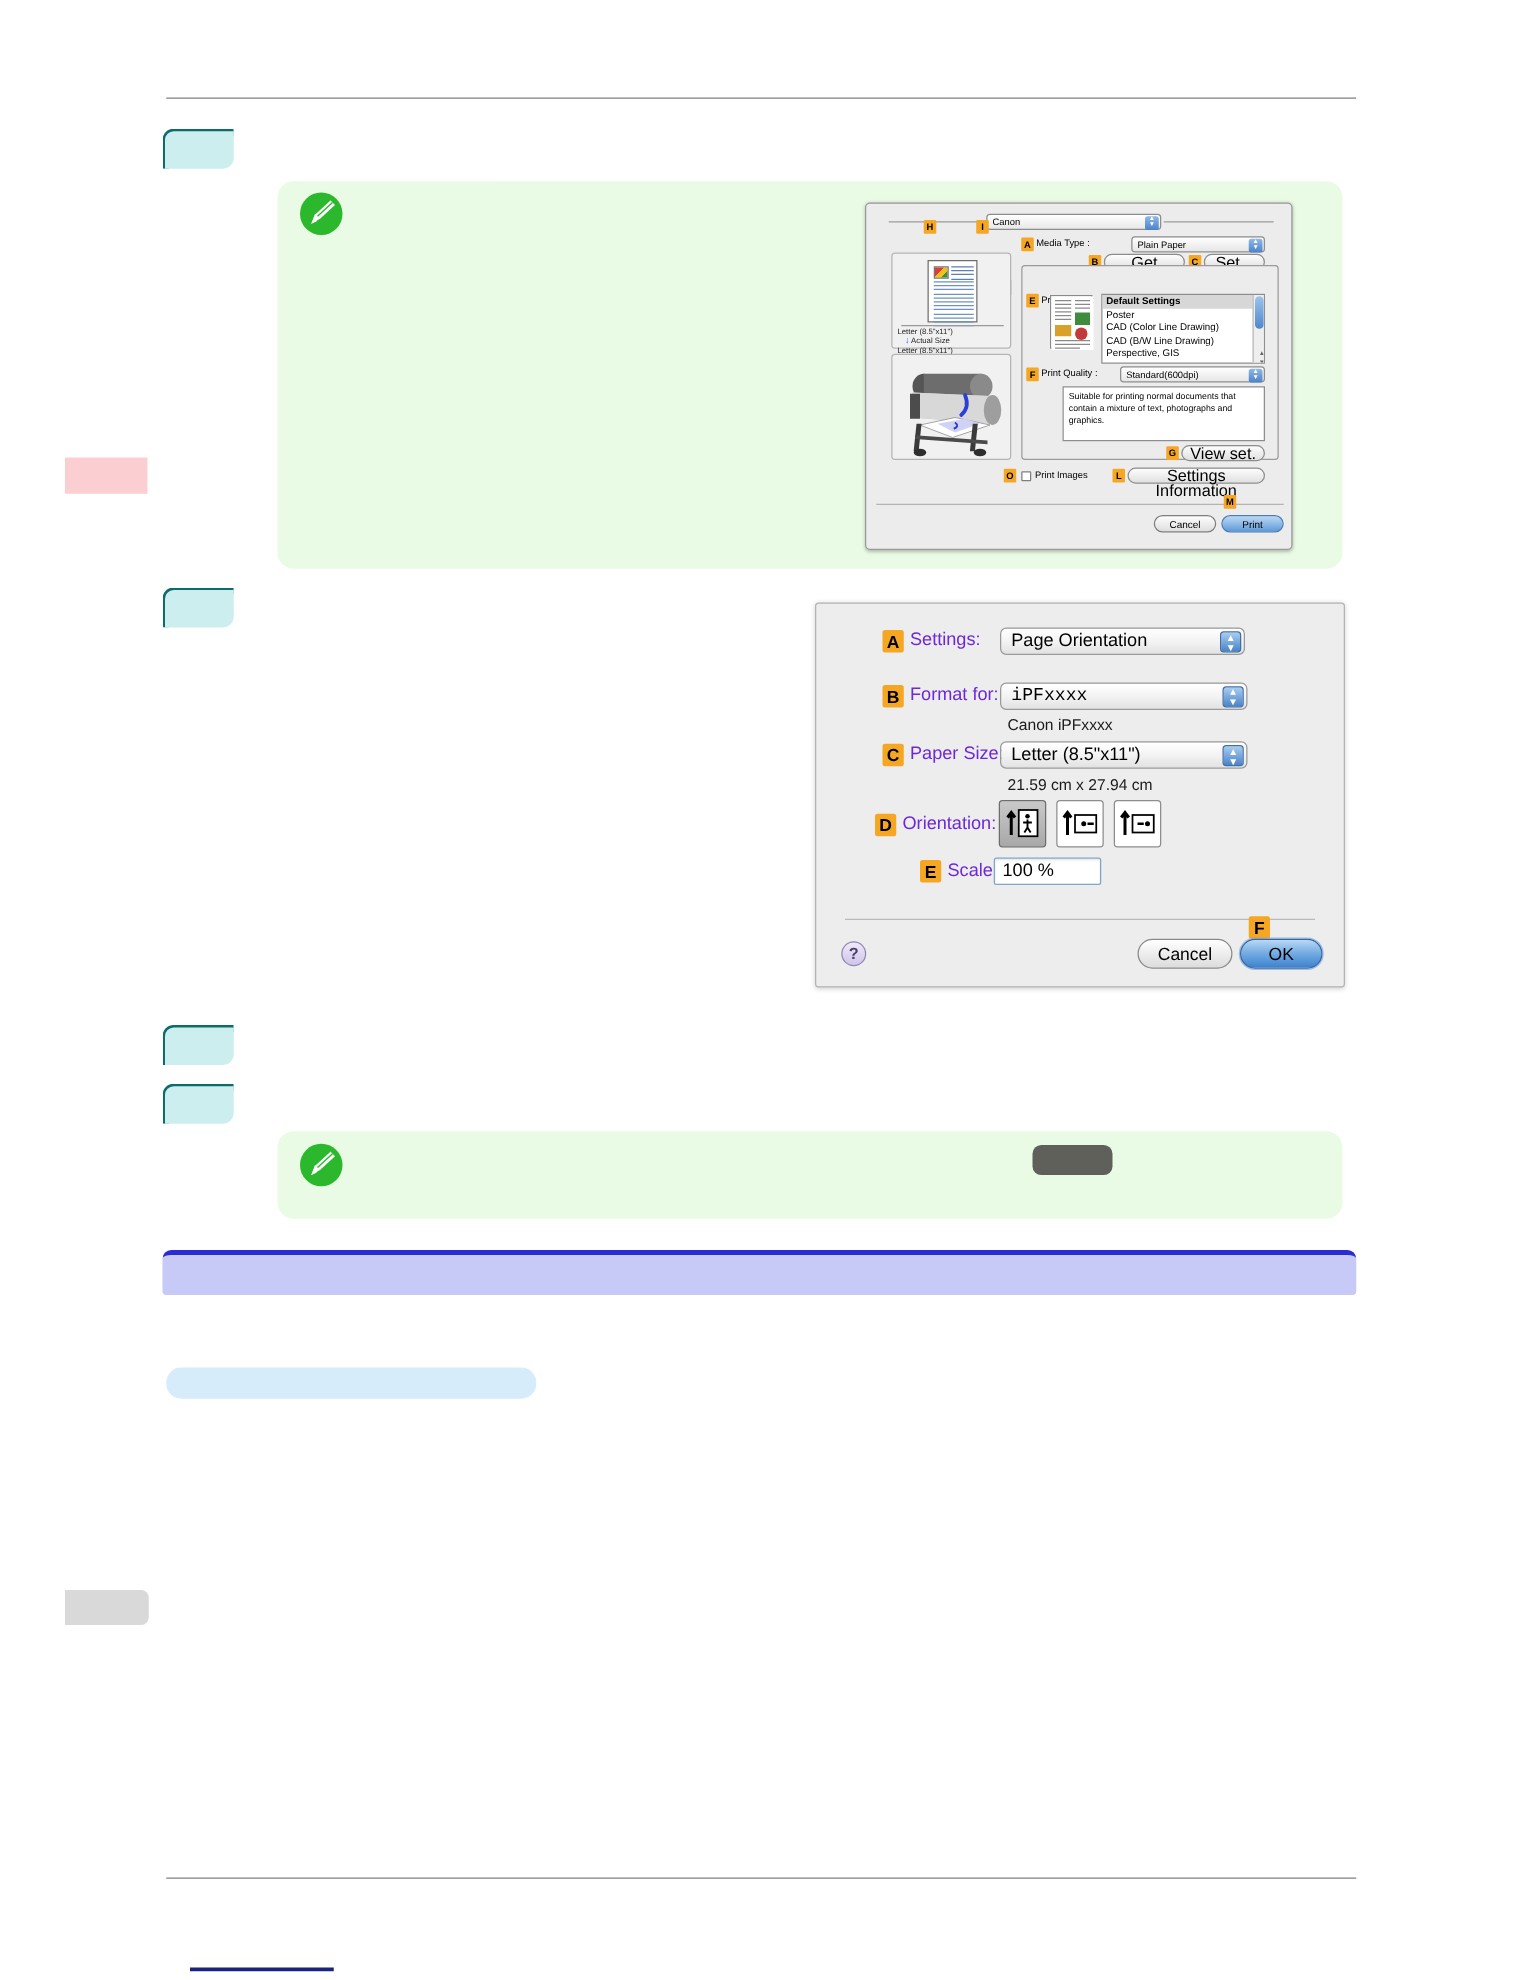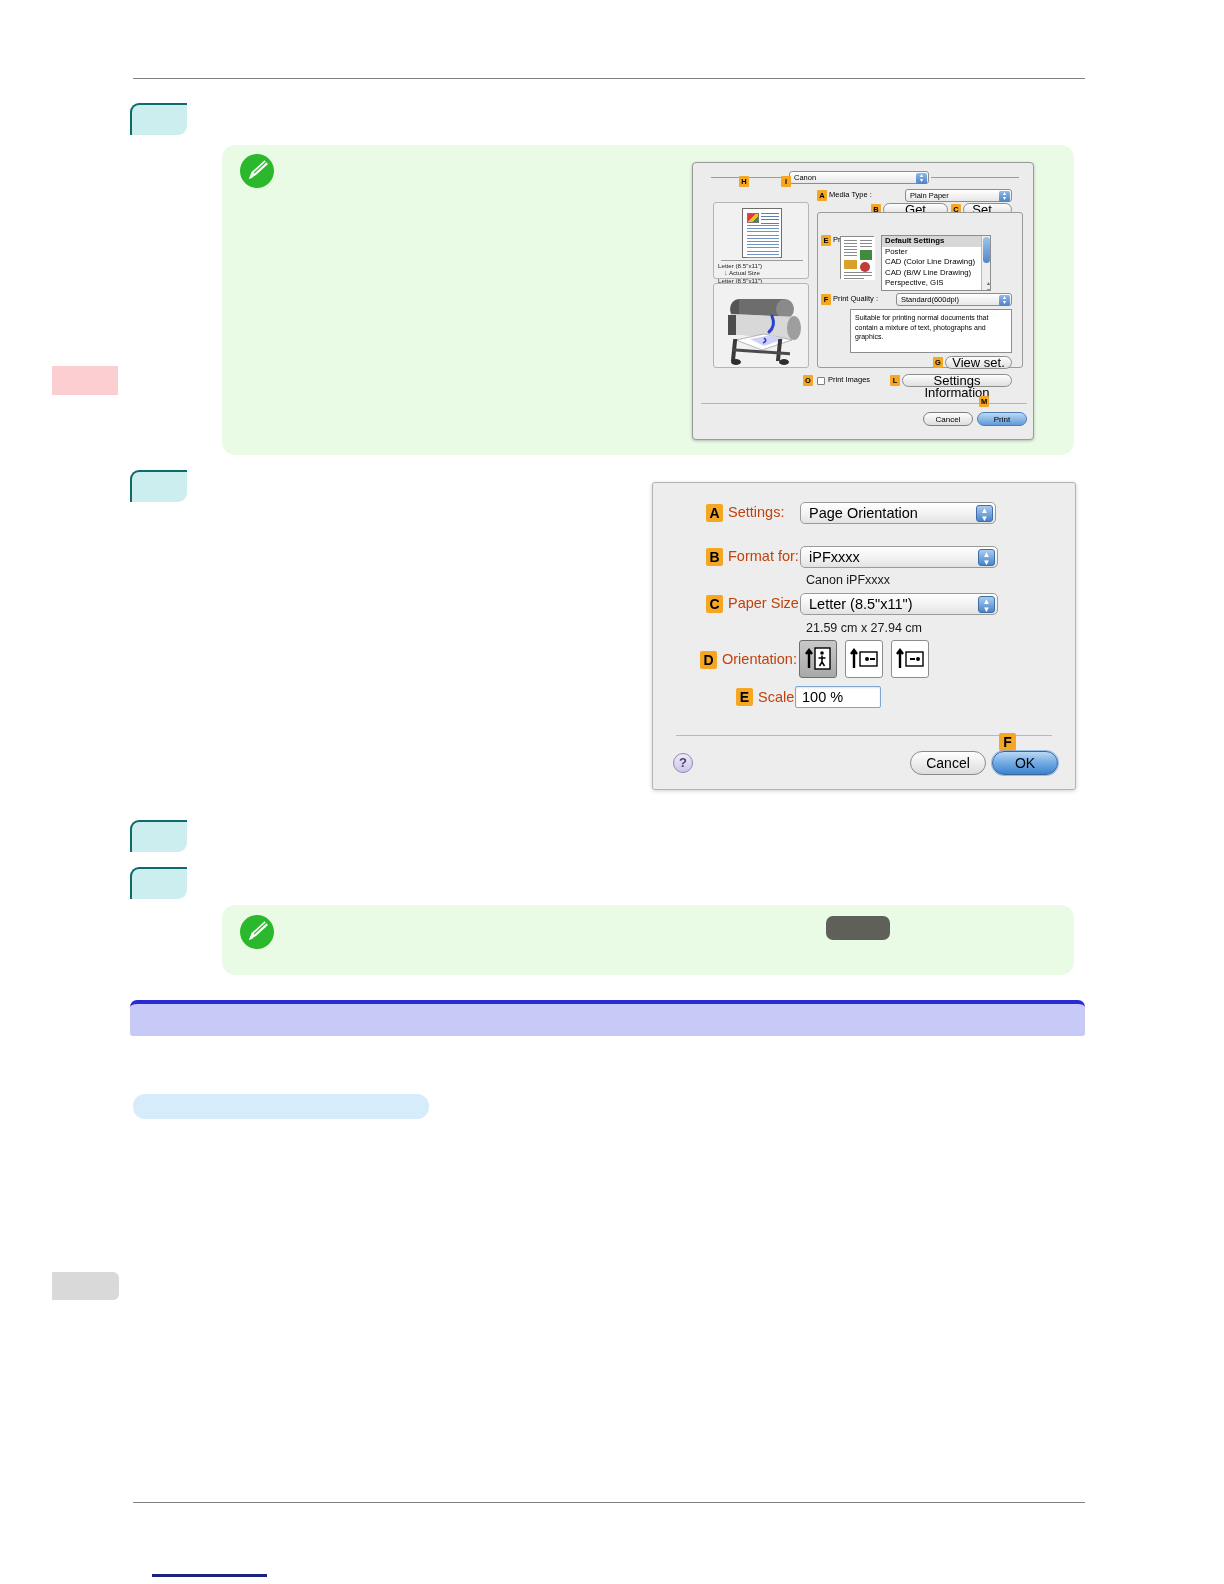--- a/index.html
+++ b/index.html
@@ -173,21 +173,21 @@
     border:1px solid #8d8d8d; border-radius:3px;
     font-size:7.5px; line-height:12px; padding-left:4px;
   }
   .btn{
     position:absolute; height:13px;
     background:linear-gradient(#fdfdfd,#e0e0e0);
     border:1px solid #8d8d8d; border-radius:7px;
     font-size:13px; line-height:12px; text-align:center;
   }
   .listbox{
-    position:absolute; left:188px; top:72px; width:110px; height:56px;
+    position:absolute; left:188px; top:72px; width:131px; height:56px;
     background:#fff; border:1px solid #8d8d8d;
     font-size:7.8px; overflow:hidden;
   }
   .listbox div{ padding:0 3px; line-height:10.6px; }
   .listbox div.sel{ background:#d7d7d7; font-weight:bold; }
   .scrollbar{
     position:absolute; right:0; top:0; width:9px; height:56px;
     background:#eeeeee; border-left:1px solid #b9b9b9;
   }
   .scrollthumb{
@@ -224,21 +224,21 @@
 
   
   .dlg2{
     position:absolute; left:652px; top:482px; width:424px; height:308px;
     background:#ededed;
     border:1px solid #b3b3b3;
     border-radius:3px;
     box-shadow:0 1px 4px rgba(0,0,0,.18);
   }
   .d2-label{
-    position:absolute; font-size:14.5px; color:#c2410c; text-align:left;
+    position:absolute; font-size:14.5px; color:#6d28d9; text-align:left;
   }
   .d2-badge{
     position:absolute; background:#f5a623; color:#000;
     font-weight:bold; font-size:14px; width:17px; height:18px;
     line-height:18px; text-align:center; border-radius:2px;
   }
   .d2-combo{
     position:absolute; height:22px;
     background:linear-gradient(#ffffff 0%,#f2f2f2 55%,#e2e2e2 100%);
     border:1px solid #9a9a9a; border-radius:5px;
@@ -479,21 +479,21 @@
 
 <div class="d2-badge" style="left:706px; top:504px;">A</div>
 <div class="d2-label" style="left:728px; top:504px;">Settings:</div>
 <div class="d2-combo" style="left:800px; top:502px; width:196px;">
   <span>Page Orientation</span>
   <span class="d2-arrows">▲<br>▼</span>
 </div>
 
 <div class="d2-badge" style="left:706px; top:548px;">B</div>
 <div class="d2-label" style="left:728px; top:548px;">Format for:</div>
-<div class="d2-combo" style="left:800px; top:546px; width:198px;">
+<div class="d2-combo" style="left:800px; top:546px; width:198px;font-family:Liberation Mono, monospace;">
   <span>iPFxxxx</span>
   <span class="d2-arrows">▲<br>▼</span>
 </div>
 <div class="d2-sub" style="left:806px; top:573px;">Canon iPFxxxx</div>
 
 <div class="d2-badge" style="left:706px; top:595px;">C</div>
 <div class="d2-label" style="left:728px; top:595px;">Paper Size:</div>
 <div class="d2-combo" style="left:800px; top:593px; width:198px;">
   <span>Letter (8.5"x11")</span>
   <span class="d2-arrows">▲<br>▼</span>

